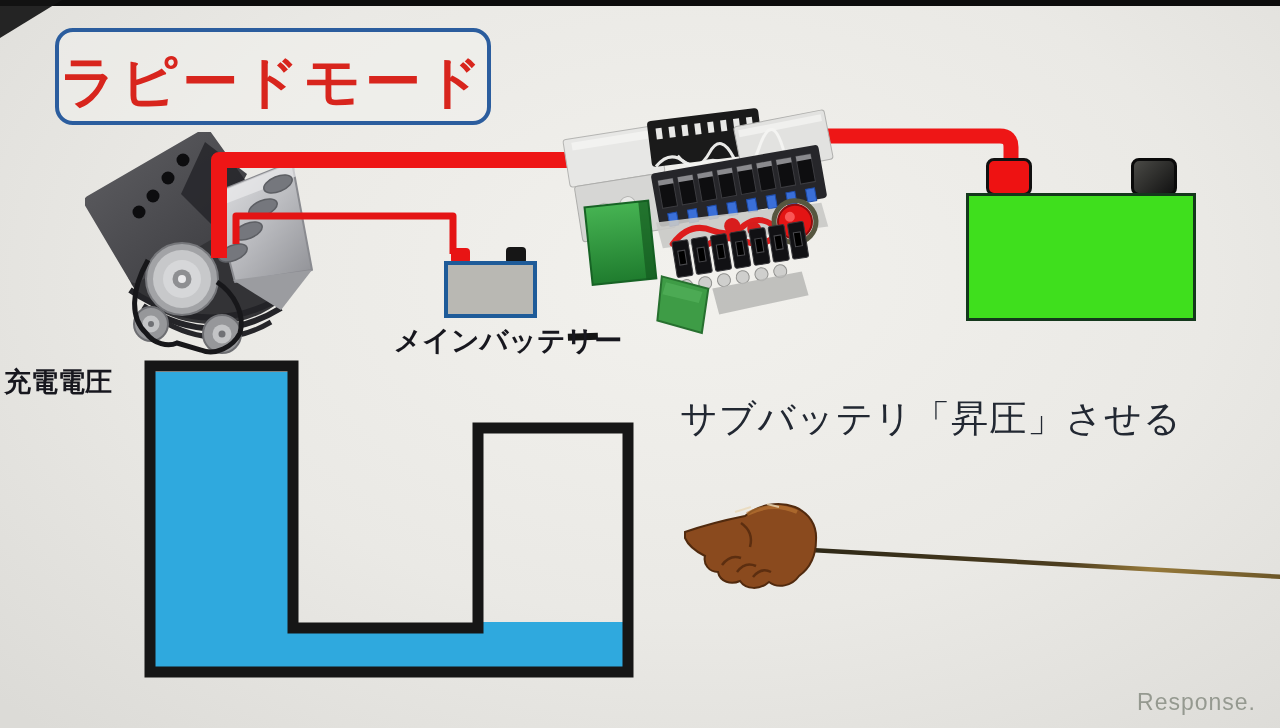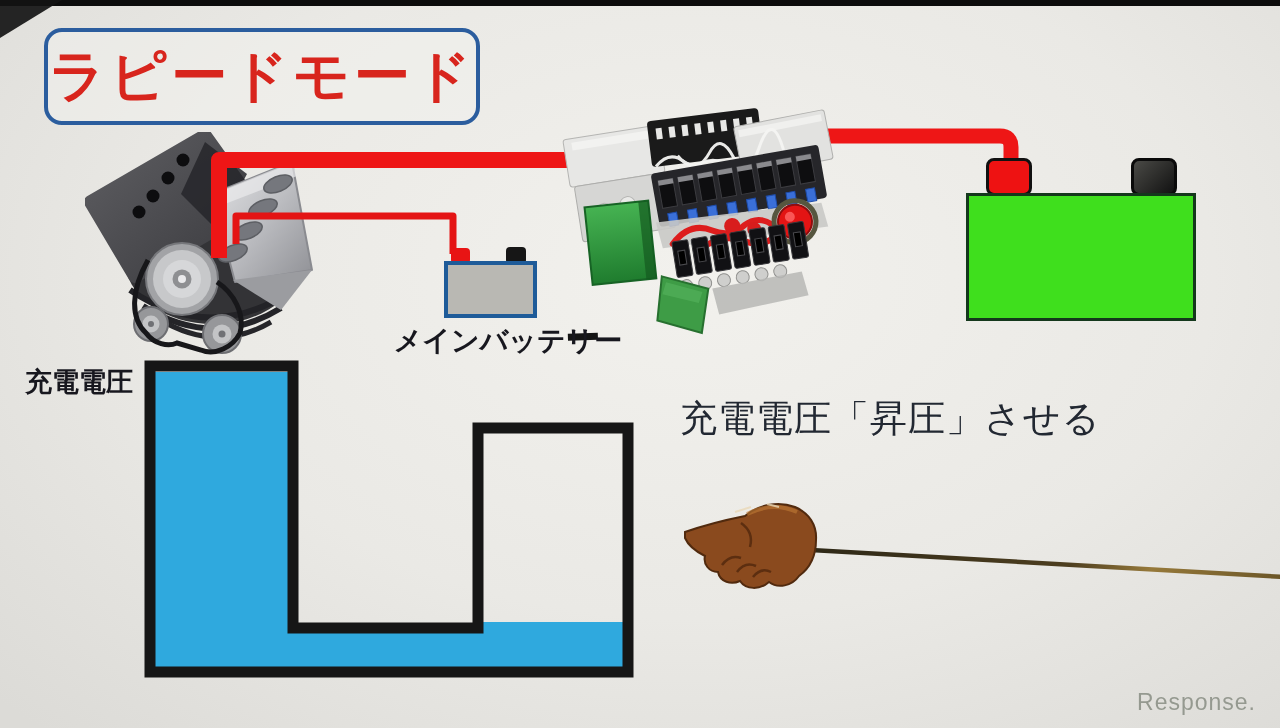--- a/index.html
+++ b/index.html
@@ -8,34 +8,34 @@
     background:
       radial-gradient(ellipse 950px 620px at 54% 38%, #f2f1ed 0%, #eae9e5 55%, #dcdbd7 100%);
     font-family:"Liberation Sans", sans-serif;
   }
   .abs { position:absolute; }
   svg { display:block; }
 
   .top-edge { left:0; top:0; width:1280px; height:6px; background:#0c0c0c; }
 
   .title-box {
-    left:44px; top:28px; width:436px; height:97px; box-sizing:border-box;
+    left:55px; top:28px; width:436px; height:97px; box-sizing:border-box;
     border:4px solid #2b5d9e; border-radius:18px;
     background:rgba(241,240,236,0.55);
-    display:flex; align-items:center; justify-content:center;
+    display:flex; align-items:flex-end; justify-content:center;
   }
   .title-text {
     font-family:"Liberation Serif", serif; font-weight:bold;
     font-size:56px; color:#d8251d; letter-spacing:4px; white-space:nowrap;
   }
 
   .label { color:#17171e; font-weight:bold; white-space:nowrap; }
   .lbl-main    { left:368px; top:322px; width:280px; text-align:center; font-size:28px;font-family:Liberation Serif, serif; }
   .lbl-lith    { left:908px; top:328px; width:292px; text-align:center; font-size:28px; }
-  .lbl-charge  { left:25px;  top:364px; font-size:27px; }
+  .lbl-charge  { left:4px;  top:364px; font-size:27px; }
   .lbl-sub     { left:468px; top:680px; width:240px; text-align:center; font-size:27px; }
 
   .annotation {
     left:680px; top:394px; font-family:"Liberation Serif", serif;
     font-size:37px; color:#222832; letter-spacing:1px; white-space:nowrap;
   }
 
   .battery { box-sizing:border-box; }
   .batt-main { left:444px; top:261px; width:93px; height:57px;
                background:#b9b8b3; border:4px solid #1e5b99; }
@@ -257,21 +257,21 @@
   <div class="abs term term-main-red"></div>
   <div class="abs term term-main-black"></div>
   <div class="abs battery batt-main"></div>
 
   <div class="abs term term-lith-red"></div>
   <div class="abs term term-lith-black"></div>
   <div class="abs battery batt-lith"></div>
 
   <div class="abs label lbl-main">メインバッテリー</div>
   <div class="abs label lbl-charge">充電電圧</div>
-  <div class="abs annotation">充電電圧「昇圧」させる</div>
+  <div class="abs annotation">サブバッテリ「昇圧」させる</div>
 
   <svg class="abs" style="left:675px;top:498px" width="610" height="108" viewBox="0 0 610 108">
     <defs>
       <linearGradient id="stickG" x1="0" y1="0" x2="1" y2="0">
         <stop offset="0" stop-color="#2e2817"></stop>
           <stop offset=".55" stop-color="#4e3f20"></stop>
         <stop offset=".72" stop-color="#96793a"></stop>
           <stop offset="1" stop-color="#6b5628"></stop>
       </linearGradient>
     </defs>

